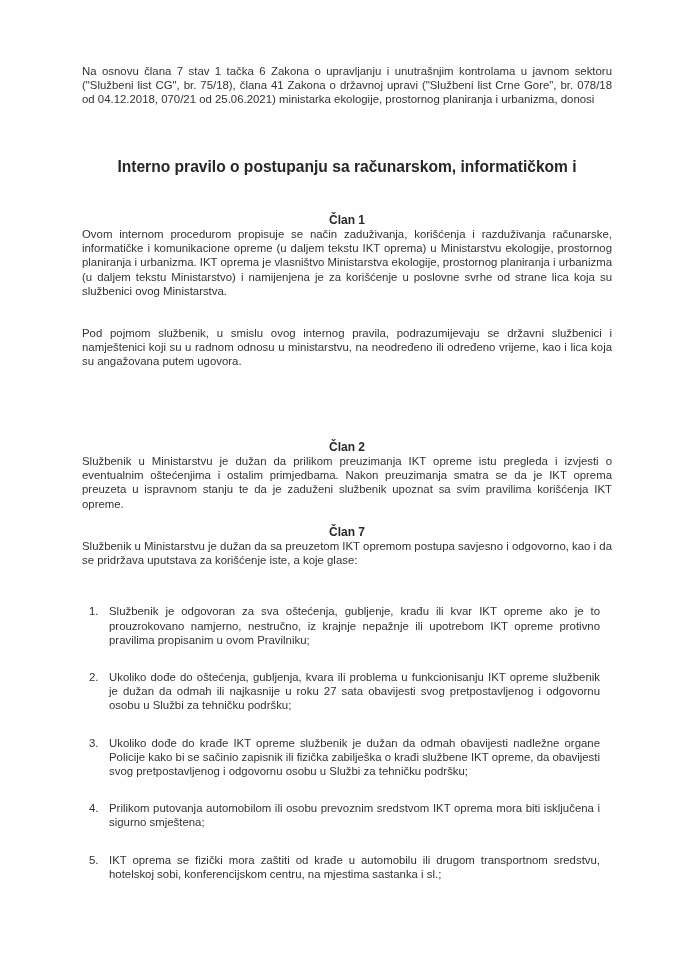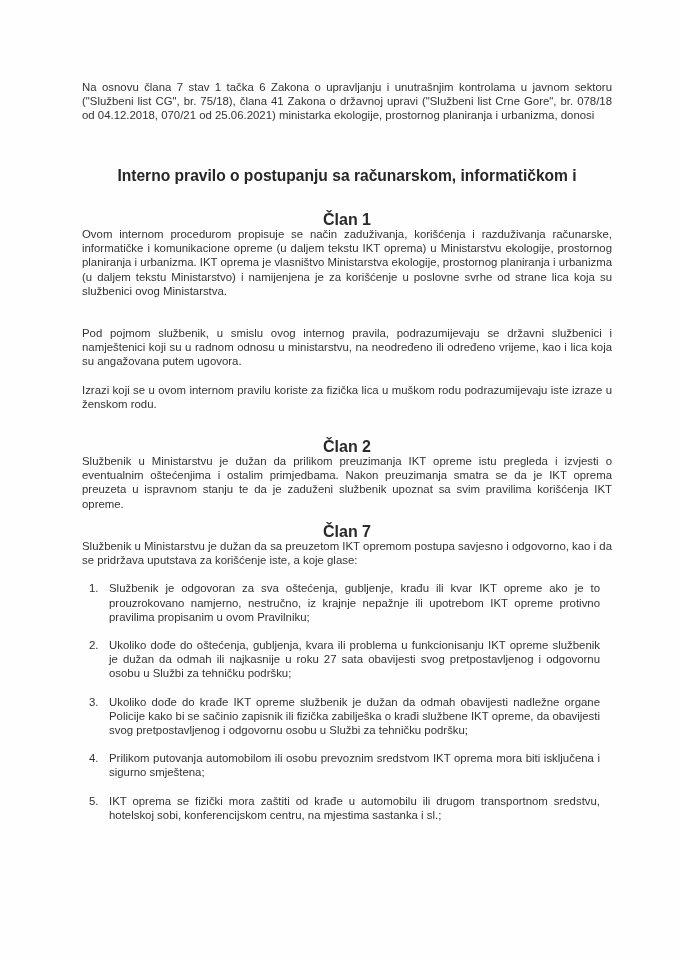--- a/index.html
+++ b/index.html
@@ -1,54 +1,53 @@
 <!DOCTYPE html>
 <html><head>
   <meta charset="utf-8">
   <style>
     html, body { margin: 0; padding: 0; background: #ffffff; }
     body { width: 679px; height: 960px; position: relative; overflow: hidden; color: #2a2a2a; font-family: "Liberation Sans", sans-serif; }
     .page { position: absolute; left: 0; top: 0; width: 679px; height: 960px; background: #fefefe; }
     .content { position: absolute; left: 82px; width: 530px; top: 64px; }
     p.body { margin: 0; font-size: 11.4px; line-height: 14.2px; text-align: justify; color: #333; }
     .intro { margin-bottom: 0; }
-    h1.doc-title { margin: 12px; text-align: center; font-size: 15.6px; line-height: 19px; font-weight: bold; color: #262626; }
+    h1.doc-title { margin: 3px; text-align: center; font-size: 15.6px; line-height: 19px; font-weight: bold; color: #262626; }
     .title-wrap { position: absolute; top: 90px; left: 0; width: 530px; }
-    h2.clan { margin: 0; text-align: center; font-size: 16px; line-height: 14px; font-weight: bold; color: #2a2a2a; }
+    h2.clan { margin: 0; text-align: center; font-size: 12px; line-height: 14px; font-weight: bold; color: #2a2a2a; }
     .sec { position: absolute; left: 0; width: 530px; }
     .gap { height: 14px; }
     ol.rules { list-style: none; margin: 0; padding: 0; }
     ol.rules li { position: relative; padding-left: 27px; margin-bottom: 14px; }
     ol.rules li .num { position: absolute; left: 7px; top: 0; font-size: 11.4px; line-height: 14.2px; color: #333; }
-    ol.rules li p.body { padding-right: 12px; }
+    ol.rules li p.body { padding-right: 12px; margin-top: 23px; }
   </style>
 </head>
 <body>
 
 <div class="page">
   <div class="content">
 
-    <div class="sec" style="top:16px;">
+    <div class="sec" style="top:0px;">
       <p class="body intro">Na osnovu člana 7 stav 1 tačka 6 Zakona o upravljanju i unutrašnjim kontrolama u javnom sektoru ("Službeni list CG", br. 75/18), člana 41 Zakona o državnoj upravi ("Službeni list Crne Gore", br. 078/18 od 04.12.2018, 070/21 od 25.06.2021) ministarka ekologije, prostornog planiranja i urbanizma, donosi</p>
     </div>
 
     <div class="title-wrap">
       <h1 class="doc-title">
         <span>Interno pravilo o postupanju sa računarskom, informatičkom i</span><br>
       </h1>
     </div>
 
     <div class="sec" style="top:149px;">
       <h2 class="clan">Član 1</h2>
       <p class="body">Ovom internom procedurom propisuje se način zaduživanja, korišćenja i razduživanja računarske, informatičke i komunikacione opreme (u daljem tekstu IKT oprema) u Ministarstvu ekologije, prostornog planiranja i urbanizma. IKT oprema je vlasništvo Ministarstva ekologije, prostornog planiranja i urbanizma (u daljem tekstu Ministarstvo) i namijenjena je za korišćenje u poslovne svrhe od strane lica koja su službenici ovog Ministarstva.</p>
       <div class="gap"></div>
       <div class="gap"></div>
       <p class="body">Pod pojmom službenik, u smislu ovog internog pravila, podrazumijevaju se državni službenici i namještenici koji su u radnom odnosu u ministarstvu, na neodređeno ili određeno vrijeme, kao i lica koja su angažovana putem ugovora.</p>
       <div class="gap"></div>
-      <p class="body">Izrazi koji se u ovom internom pravilu koriste za fizička lica u muškom rodu podrazumijevaju iste izraze u ženskom rodu.</p>
     </div>
 
     <div class="sec" style="top:376px;">
       <h2 class="clan">Član 2</h2>
       <p class="body">Službenik u Ministarstvu je dužan da prilikom preuzimanja IKT opreme istu pregleda i izvjesti o eventualnim oštećenjima i ostalim primjedbama. Nakon preuzimanja smatra se da je IKT oprema preuzeta u ispravnom stanju te da je zaduženi službenik upoznat sa svim pravilima korišćenja IKT opreme.</p>
     </div>
 
     <div class="sec" style="top:461px;">
       <h2 class="clan">Član 7</h2>
       <p class="body">Službenik u Ministarstvu je dužan da sa preuzetom IKT opremom postupa savjesno i odgovorno, kao i da se pridržava uputstava za korišćenje iste, a koje glase:</p>

